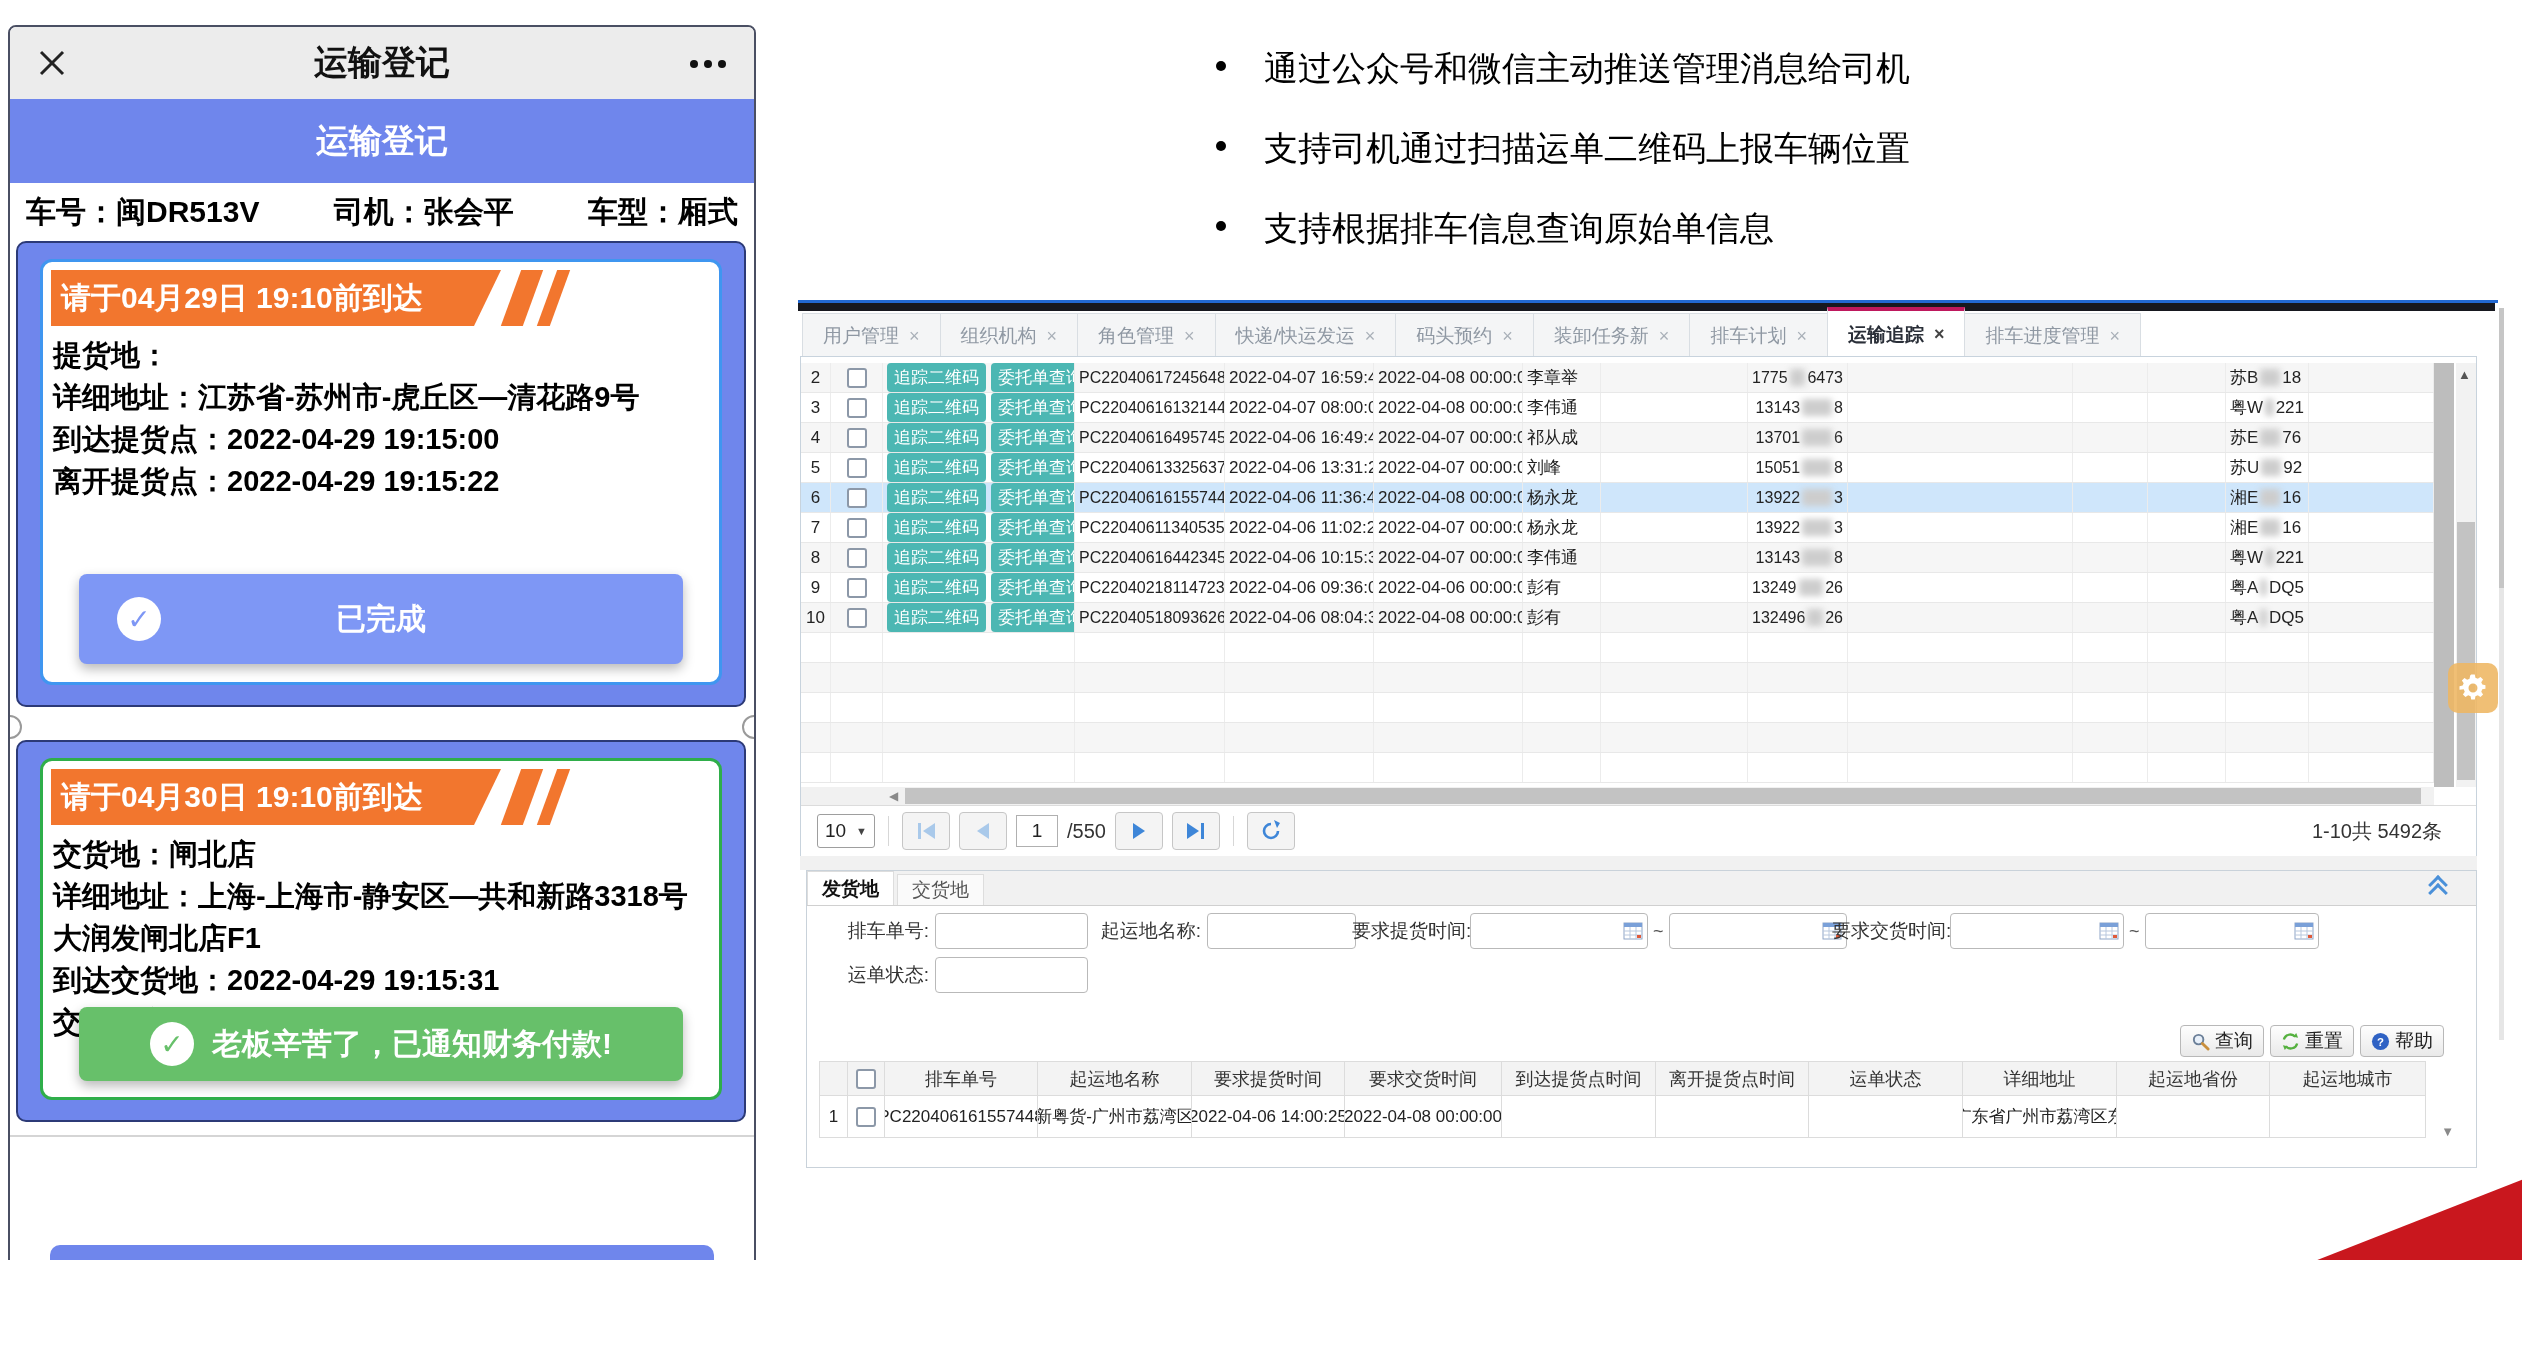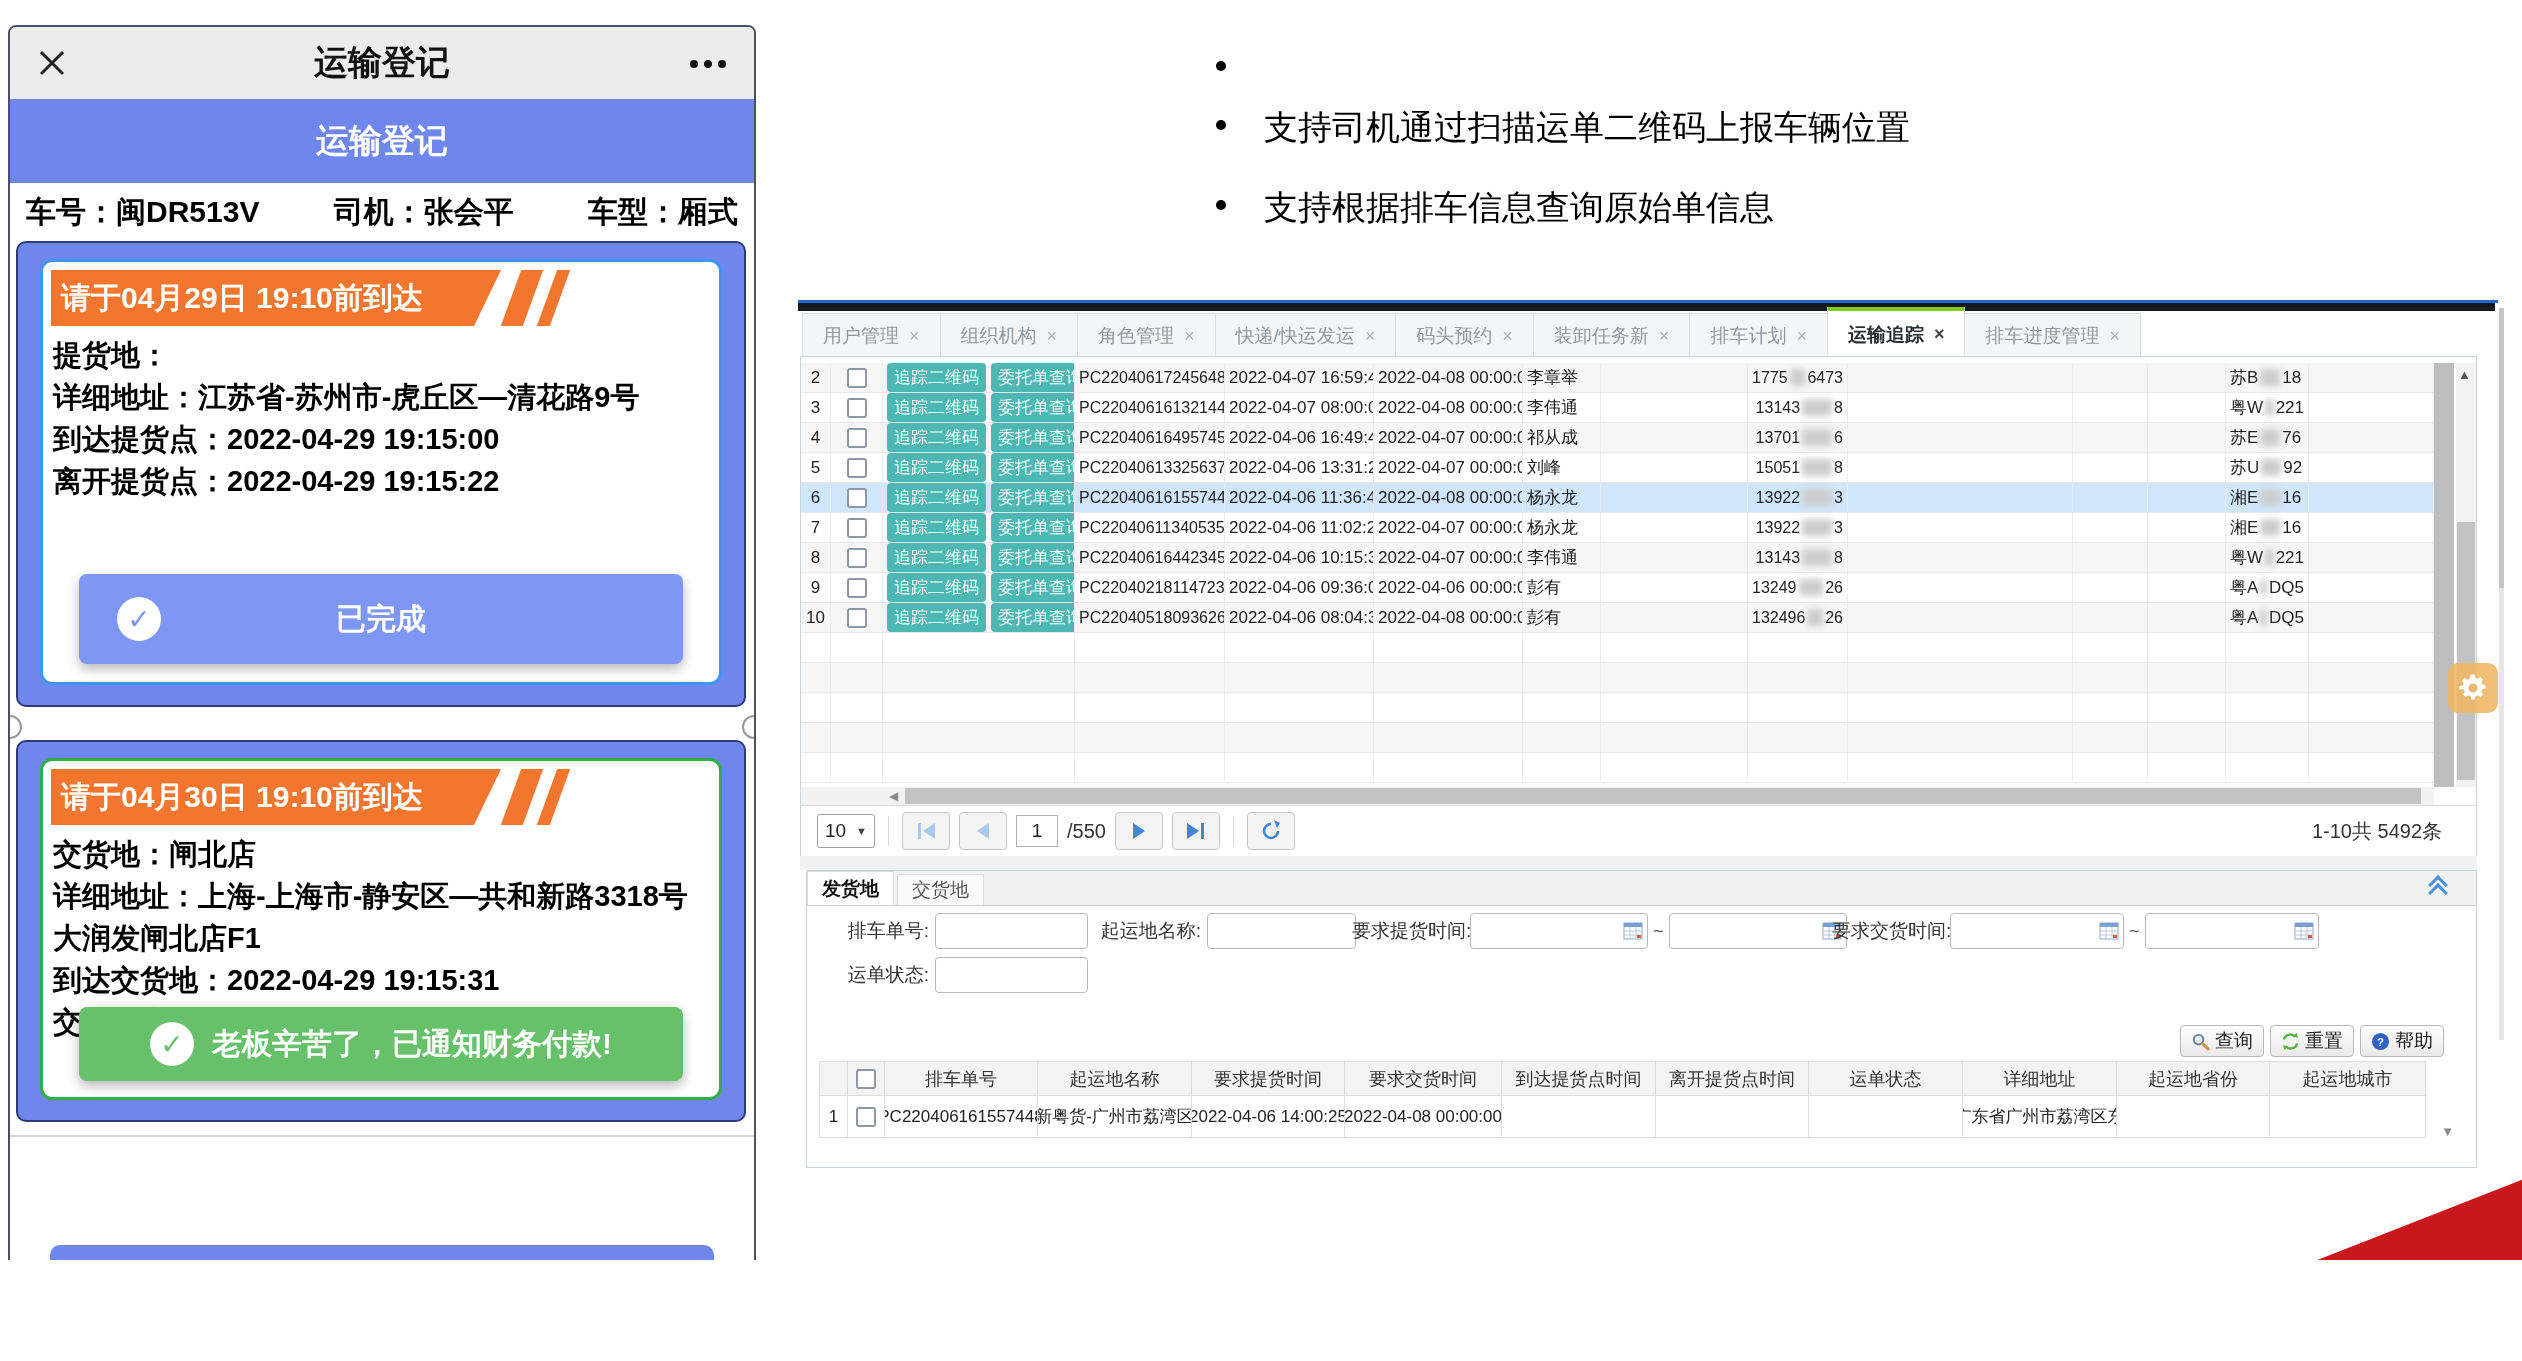--- a/index.html
+++ b/index.html
@@ -56,21 +56,21 @@
   #bullets li{display:flex;align-items:flex-start;margin-bottom:34px;font-size:34px;color:#000;}
   #bullets .dot{width:10px;height:10px;border-radius:50%;background:#000;margin:15px 38px 0 0;flex:0 0 10px;}
   
   #ws{position:absolute;left:798px;top:300px;width:1700px;height:872px;}
   .ws-blue{position:absolute;left:0;top:0;width:1700px;height:3px;background:#2268d1;}
   .ws-dark{position:absolute;left:0;top:3px;width:1697px;height:8px;background:#17181f;}
   .ws-tabs{position:absolute;left:4px;top:11px;height:47px;display:flex;align-items:flex-end;}
   .tab{height:44px;display:flex;align-items:center;padding:0 20px;background:#f4f5f6;
        border:1px solid #d9dee3;border-bottom:none;font-size:19px;color:#8f98a3;margin-right:-1px;}
   .tab .x{margin-left:10px;color:#a9b0b8;font-size:18px;}
-  .tab.active{background:#fff;border-top:4px solid #84cc16;height:47px;color:#2a2f38;font-weight:bold;}
+  .tab.active{background:#fff;border-top:4px solid #be185d;height:47px;color:#2a2f38;font-weight:bold;}
   .tab.active .x{color:#444;}
   .grid-box{position:absolute;left:2px;top:56px;width:1677px;height:500px;background:#fff;
             border:1px solid #c8d3dd;box-sizing:border-box;}
   .t-row{display:grid;height:29px;border-bottom:1px solid #e8e8e8;font-size:17px;color:#222;
          align-items:center;background:#fff;}
   .t-row.alt{background:#f6f6f6;}
   .t-row.hl{background:#cfe6fb;}
   #track-rows{position:absolute;left:0;top:6px;}
   .t-c{height:100%;display:flex;align-items:center;border-right:1px solid #ececec;
        overflow:hidden;white-space:nowrap;box-sizing:border-box;padding:0 4px;}
@@ -211,20 +211,21 @@
       </div>
     <div class="p-notch l"></div>
     <div class="p-notch r"></div>
     <div class="p-divider"></div>
     <div class="p-report">异常回报</div>
   </div>
 
   <ul id="bullets">
       <li>
         <span class="dot"></span>
+        <span>通过公众号和微信主动推送管理消息给司机</span>
       </li>
       <li>
         <span class="dot"></span>
         <span>支持司机通过扫描运单二维码上报车辆位置</span>
       </li>
       <li>
         <span class="dot"></span>
         <span>支持根据排车信息查询原始单信息</span>
       </li>
     </ul>

